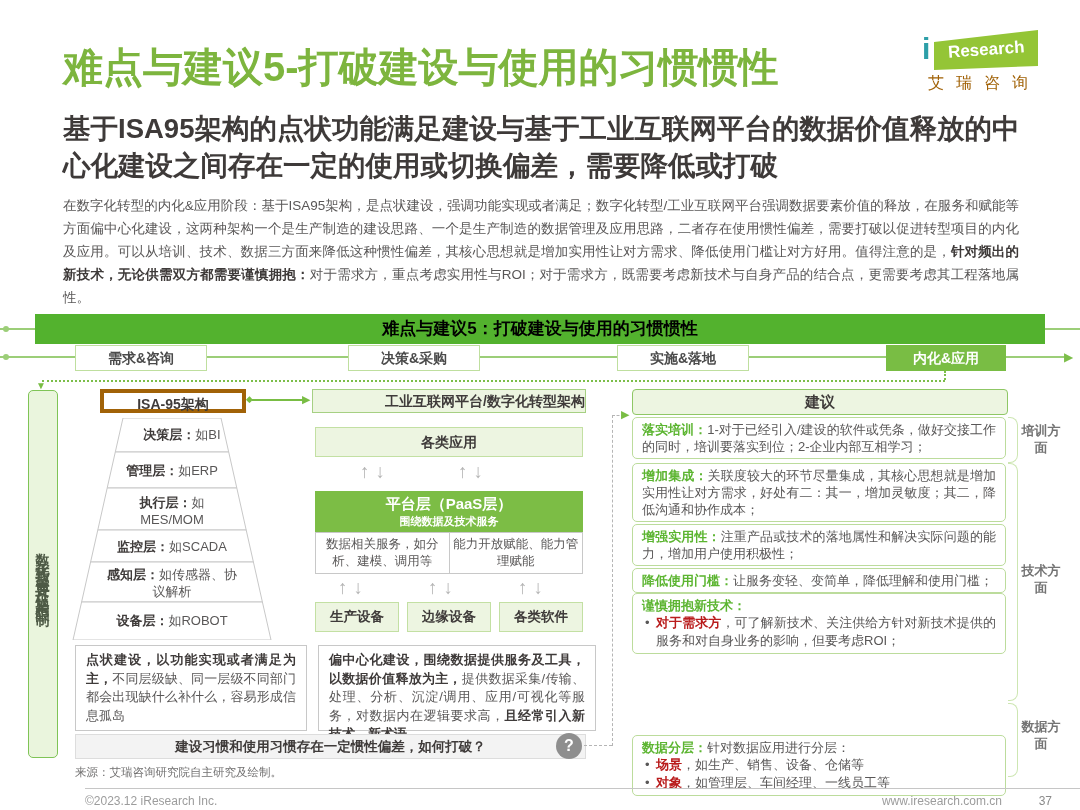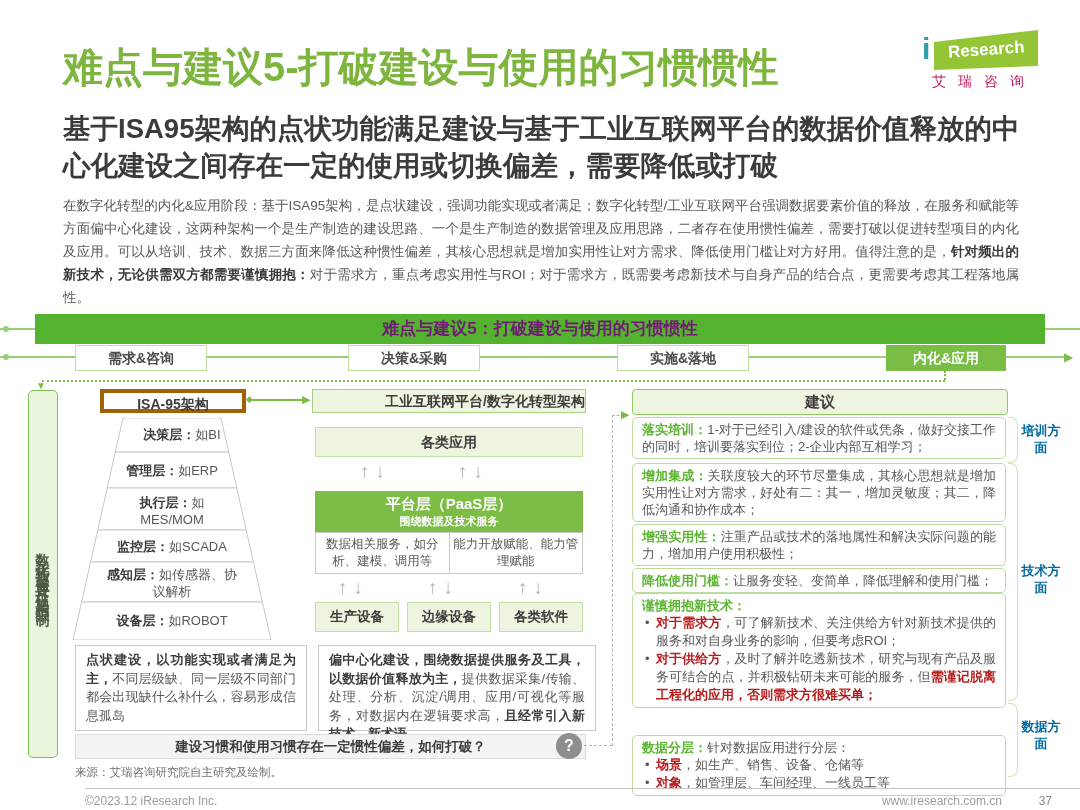--- a/index.html
+++ b/index.html
@@ -8,30 +8,30 @@
   .abs{position:absolute;}
 
   
   .title{left:63px;top:40px;font-size:40px;font-weight:bold;color:#7DB53E;letter-spacing:0px;white-space:nowrap;}
   .logo{right:36px;top:28px;width:120px;text-align:center;}
   .logo-row{position:relative;height:42px;}
   .logo-i{position:absolute;left:-2px;top:4px;color:#2D9FA8;font-size:30px;font-weight:bold;}
   .logo-flag{position:absolute;left:10px;top:2px;width:104px;height:40px;background:#94C536;
              clip-path:polygon(0 30%,100% 0,100% 90%,0 100%);display:flex;align-items:center;justify-content:center;}
   .logo-flag span{color:#fff;font-weight:bold;font-size:17px;transform:rotate(-4deg);}
-  .logo-cn{margin-top:3px;color:#be185d;font-size:14px;letter-spacing:12px;white-space:nowrap;}
+  .logo-cn{margin-top:3px;color:#a16207;font-size:16px;letter-spacing:12px;white-space:nowrap;}
 
   .subtitle{left:63px;top:110px;width:958px;font-size:27.5px;line-height:37px;font-weight:bold;color:#3E3A39;}
   .bodytext{left:63px;top:194px;width:956px;font-size:13.5px;line-height:23px;color:#595757;text-align:justify;}
   .bodytext b{color:#3E3A39;}
 
   
   .thin-line{height:2px;background:#9CCE78;}
   .dot-knob{width:6px;height:6px;border-radius:50%;background:#9CCE78;}
-  .banner{left:35px;top:314px;width:1010px;height:30px;background:#53B22E;color:#701a75;font-size:17px;
+  .banner{left:35px;top:314px;width:1010px;height:30px;background:#53B22E;color:#000000;font-size:17px;
           font-weight:bold;text-align:center;line-height:30px;}
   .step{top:345px;height:26px;background:#fff;border:1px solid #BFDF9F;box-sizing:border-box;
         font-size:14px;font-weight:bold;color:#4A4A4A;text-align:center;line-height:24px;}
   .step.active{background:#79BD44;border:none;color:#fff;line-height:26px;}
   .arrow-glyph{color:#7CBE4A;font-size:12px;line-height:12px;}
 
   .gdot-h{border-top:2px dotted #7CBE4A;}
   .gdot-v{border-left:2px dotted #7CBE4A;}
   .gdash-v{border-left:1px dashed #B5B5B5;}
   .gdash-h{border-top:1px dashed #B5B5B5;}
@@ -76,21 +76,21 @@
   .sug-head{left:632px;top:389px;width:376px;height:26px;background:#EDF5E1;border:1px solid #8FC765;border-radius:4px;
             box-sizing:border-box;font-size:15px;font-weight:bold;color:#3F3B3A;text-align:center;line-height:24px;}
   .sug{left:632px;width:374px;background:#fff;border:1px solid #BCDC9C;border-radius:5px;box-sizing:border-box;
        padding:3px 9px;font-size:13px;line-height:17px;color:#595757;text-align:justify;}
   .sug .key{color:#5CB531;font-weight:bold;}
   .sug b{color:#b91c1c;font-family:Liberation Mono, monospace;}
   .sug ul{margin:0;padding:0 0 0 14px;}
   .sug li{list-style:none;position:relative;}
   .sug li::before{content:"\2022";position:absolute;left:-11px;color:#595757;}
   .brace{left:1008px;width:9px;border:1px solid #CDE6B2;border-left:none;border-radius:0 8px 8px 0;}
-  .side-label{left:1020px;width:42px;color:#0369a1;font-weight:bold;font-size:13px;line-height:17px;text-align:center;}
+  .side-label{left:1020px;width:42px;color:#737373;font-weight:bold;font-size:13px;line-height:17px;text-align:center;}
 
   
   .gl{color:#79BD44;line-height:1;}
   .conn-line{height:2px;background:#79BD44;}
 
   
   .divider{left:85px;top:788px;width:995px;height:0;border-top:1.5px solid #C6C6C6;}
   .foot{top:794px;font-size:12px;color:#9C9C9C;}
 </style>
 </head>
@@ -213,21 +213,20 @@
   <div class="abs sug" style="top:524px;">
     <span class="key">增强实用性：</span><span>注重产品或技术的落地属性和解决实际问题的能力，增加用户使用积极性；</span>
   </div>
   <div class="abs sug" style="top:568px;">
     <span class="key">降低使用门槛：</span><span>让服务变轻、变简单，降低理解和使用门槛；</span>
   </div>
   <div class="abs sug" style="top:593px;">
     <div class="key">谨慎拥抱新技术：</div>
     <ul>
       <li><b>对于需求方</b><span>，可了解新技术、关注供给方针对新技术提供的服务和对自身业务的影响，但要考虑ROI；</span><b></b></li>
-      <li><b>对于供给方</b><span>，及时了解并吃透新技术，研究与现有产品及服务可结合的点，并积极钻研未来可能的服务，但</span><b>需谨记脱离工程化的应用，否则需求方很难买单；</b></li>
     </ul>
   </div>
   <div class="abs sug" style="top:703px;margin-top:32px;">
     <div><span class="key">数据分层：</span><span>针对数据应用进行分层：</span></div>
     <ul>
       <li><b>场景</b><span>，如生产、销售、设备、仓储等</span></li>
       <li><b>对象</b><span>，如管理层、车间经理、一线员工等</span></li>
     </ul>
   </div>
 

